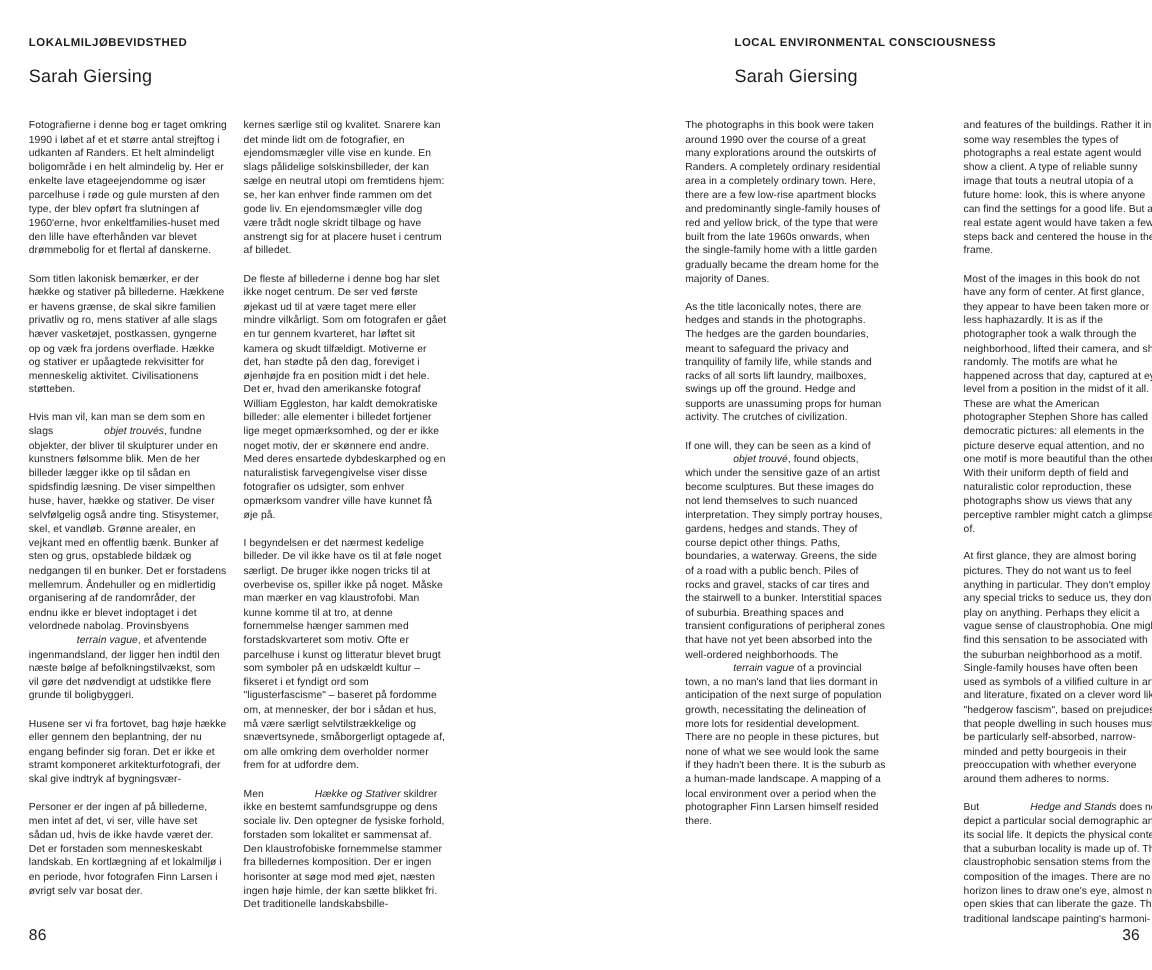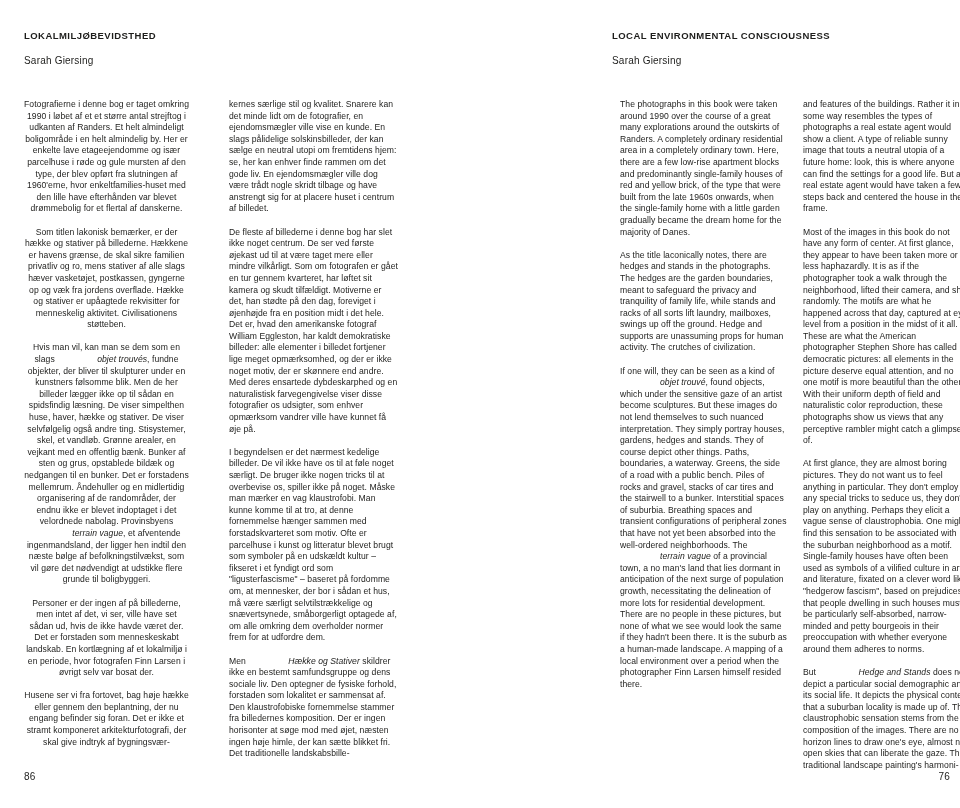--- a/index.html
+++ b/index.html
@@ -13,59 +13,59 @@
   }
   .spread { position: absolute; inset: 0; background: #ffffff; }
   .page-title {
     position: absolute; top: 30px;
     font-size: 9.5px; font-weight: 700;
     letter-spacing: 0.45px;
     margin: 0;
   }
   .author {
     position: absolute; top: 55px;
-    font-size: 10px; font-weight: 400;
+    font-size: 15px; font-weight: 400;
     letter-spacing: 0.2px;
   }
   .col {
     position: absolute; top: 99px;
     font-size: 8.6px; line-height: 11.6px;
     letter-spacing: 0.05px;
     text-align: left;
   }
   .col p { margin: 0 0 11.6px 0; }
   .col p:last-child { margin-bottom: 0; }
   .col i { font-style: italic; padding-left: 40px; }
-  .col-l1 { left: 24px;  width: 165px; text-align: center; }
-  .col-l2 { left: 229px; width: 169px; }
-  .col-r1 { left: 620px; width: 167px; }
+  .col-l1 { left: 24px;  width: 165px; }
+  .col-l2 { left: 203px; width: 169px; }
+  .col-r1 { left: 571px; width: 167px; }
   .col-r2 { left: 803px; width: 166px; }
   .title-left, .author-left  { left: 24px; }
   .title-right, .author-right { left: 612px; }
   .pagenum {
     position: absolute; top: 771px;
-    font-size: 10px; letter-spacing: 0.2px;
+    font-size: 13px; letter-spacing: 0.2px;
   }
   .pn-left  { left: 24px; }
   .pn-right { left: 784px; width: 166px; text-align: right; }
 </style>
 </head>
 <body>
 
 <div class="spread">
 
   <section>
     <h1 class="page-title title-left">LOKALMILJØBEVIDSTHED</h1>
     <div class="author author-left">Sarah Giersing</div>
     <div class="col col-l1">
         <p>Fotografierne i denne bog er taget omkring 1990 i løbet af et et større antal strejftog i udkanten af Randers. Et helt almindeligt boligområde i en helt almindelig by. Her er enkelte lave etageejendomme og især parcelhuse i røde og gule mursten af den type, der blev opført fra slutningen af 1960'erne, hvor enkeltfamilies-huset med den lille have efterhånden var blevet drømmebolig for et flertal af danskerne.</p>
         <p>Som titlen lakonisk bemærker, er der hække og stativer på billederne. Hækkene er havens grænse, de skal sikre familien privatliv og ro, mens stativer af alle slags hæver vasketøjet, postkassen, gyngerne op og væk fra jordens overflade. Hække og stativer er upåagtede rekvisitter for menneskelig aktivitet. Civilisationens støtteben.</p>
         <p>Hvis man vil, kan man se dem som en slags <i>objet trouvés</i>, fundne objekter, der bliver til skulpturer under en kunstners følsomme blik. Men de her billeder lægger ikke op til sådan en spidsfindig læsning. De viser simpelthen huse, haver, hække og stativer. De viser selvfølgelig også andre ting. Stisystemer, skel, et vandløb. Grønne arealer, en vejkant med en offentlig bænk. Bunker af sten og grus, opstablede bildæk og nedgangen til en bunker. Det er forstadens mellemrum. Åndehuller og en midlertidig organisering af de randområder, der endnu ikke er blevet indoptaget i det velordnede nabolag. Provinsbyens <i>terrain vague</i>, et afventende ingenmandsland, der ligger hen indtil den næste bølge af befolkningstilvækst, som vil gøre det nødvendigt at udstikke flere grunde til boligbyggeri.</p>
+        <p>Husene ser vi fra fortovet, bag høje hække eller gennem den beplantning, der nu engang befinder sig foran. Det er ikke et stramt komponeret arkitekturfotografi, der skal give indtryk af bygningsvær-</p>
         <p>Personer er der ingen af på billederne, men intet af det, vi ser, ville have set sådan ud, hvis de ikke havde været der. Det er forstaden som menneskeskabt landskab. En kortlægning af et lokalmiljø i en periode, hvor fotografen Finn Larsen i øvrigt selv var bosat der.</p>
-        <p>Husene ser vi fra fortovet, bag høje hække eller gennem den beplantning, der nu engang befinder sig foran. Det er ikke et stramt komponeret arkitekturfotografi, der skal give indtryk af bygningsvær-</p>
       </div>
     <div class="col col-l2">
         <p>kernes særlige stil og kvalitet. Snarere kan det minde lidt om de fotografier, en ejendomsmægler ville vise en kunde. En slags pålidelige solskinsbilleder, der kan sælge en neutral utopi om fremtidens hjem: se, her kan enhver finde rammen om det gode liv. En ejendomsmægler ville dog være trådt nogle skridt tilbage og have anstrengt sig for at placere huset i centrum af billedet.</p>
         <p>De fleste af billederne i denne bog har slet ikke noget centrum. De ser ved første øjekast ud til at være taget mere eller mindre vilkårligt. Som om fotografen er gået en tur gennem kvarteret, har løftet sit kamera og skudt tilfældigt. Motiverne er det, han stødte på den dag, foreviget i øjenhøjde fra en position midt i det hele. Det er, hvad den amerikanske fotograf William Eggleston, har kaldt demokratiske billeder: alle elementer i billedet fortjener lige meget opmærksomhed, og der er ikke noget motiv, der er skønnere end andre. Med deres ensartede dybdeskarphed og en naturalistisk farvegengivelse viser disse fotografier os udsigter, som enhver opmærksom vandrer ville have kunnet få øje på.</p>
         <p>I begyndelsen er det nærmest kedelige billeder. De vil ikke have os til at føle noget særligt. De bruger ikke nogen tricks til at overbevise os, spiller ikke på noget. Måske man mærker en vag klaustrofobi. Man kunne komme til at tro, at denne fornemmelse hænger sammen med forstadskvarteret som motiv. Ofte er parcelhuse i kunst og litteratur blevet brugt som symboler på en udskældt kultur – fikseret i et fyndigt ord som "ligusterfascisme" – baseret på fordomme om, at mennesker, der bor i sådan et hus, må være særligt selvtilstrækkelige og snævertsynede, småborgerligt optagede af, om alle omkring dem overholder normer frem for at udfordre dem.</p>
         <p>Men <i>Hække og Stativer</i> skildrer ikke en bestemt samfundsgruppe og dens sociale liv. Den optegner de fysiske forhold, forstaden som lokalitet er sammensat af. Den klaustrofobiske fornemmelse stammer fra billedernes komposition. Der er ingen horisonter at søge mod med øjet, næsten ingen høje himle, der kan sætte blikket fri. Det traditionelle landskabsbille-</p>
       </div>
     <div class="pagenum pn-left">86</div>
   </section>
 
@@ -76,16 +76,16 @@
         <p>The photographs in this book were taken around 1990 over the course of a great many explorations around the outskirts of Randers. A completely ordinary residential area in a completely ordinary town. Here, there are a few low-rise apartment blocks and predominantly single-family houses of red and yellow brick, of the type that were built from the late 1960s onwards, when the single-family home with a little garden gradually became the dream home for the majority of Danes.</p>
         <p>As the title laconically notes, there are hedges and stands in the photographs. The hedges are the garden boundaries, meant to safeguard the privacy and tranquility of family life, while stands and racks of all sorts lift laundry, mailboxes, swings up off the ground. Hedge and supports are unassuming props for human activity.  The crutches of civilization.</p>
         <p>If one will, they can be seen as a kind of <i>objet trouvé</i>, found objects, which under the sensitive gaze of an artist become sculptures. But these images do not lend themselves to such nuanced interpretation. They simply portray houses, gardens, hedges and stands. They of course depict other things. Paths, boundaries, a waterway. Greens, the side of a road with a public bench. Piles of rocks and gravel, stacks of car tires and the stairwell to a bunker. Interstitial spaces of suburbia. Breathing spaces and transient configurations of peripheral zones that have not yet been absorbed into the well-ordered neighborhoods. The <i>terrain vague</i> of a provincial town, a no man's land that lies dormant in anticipation of the next surge of population growth, necessitating the delineation of more lots for residential development. There are no people in these pictures, but none of what we see would look the same if they hadn't been there. It is the suburb as a human-made landscape. A mapping of a local environment over a period when the photographer Finn Larsen himself resided there.</p>
       </div>
     <div class="col col-r2">
         <p>and features of the buildings. Rather it in some way resembles the types of photographs a real estate agent would show a client. A type of reliable sunny image that touts a neutral utopia of a future home: look, this is where anyone can find the settings for a good life. But a real estate agent would have taken a few steps back and centered the house in the frame.</p>
         <p>Most of the images in this book do not have any form of center. At first glance, they appear to have been taken more or less haphazardly. It is as if the photographer took a walk through the neighborhood, lifted their camera, and shot randomly. The motifs are what he happened across that day, captured at eye level from a position in the midst of it all. These are what the American photographer Stephen Shore has called democratic pictures: all elements in the picture deserve equal attention, and no one motif is more beautiful than the other. With their uniform depth of field and naturalistic color reproduction, these photographs show us views that any perceptive rambler might catch a glimpse of.</p>
         <p>At first glance, they are almost boring pictures. They do not want us to feel anything in particular. They don't employ any special tricks to seduce us, they don't play on anything. Perhaps they elicit a vague sense of claustrophobia. One might find this sensation to be associated with the suburban neighborhood as a motif. Single-family houses have often been used as symbols of a vilified culture in art and literature, fixated on a clever word like "hedgerow fascism", based on prejudices that people dwelling in such houses must be particularly self-absorbed, narrow-minded and petty bourgeois in their preoccupation with whether everyone around them adheres to norms.</p>
         <p>But <i>Hedge and Stands</i> does not depict a particular social demographic and its social life. It depicts the physical context that a suburban locality is made up of. The claustrophobic sensation stems from the composition of the images. There are no horizon lines to draw one's eye, almost no open skies that can liberate the gaze. The traditional landscape painting's harmoni-</p>
       </div>
-    <div class="pagenum pn-right">76</div>
+    <div class="pagenum pn-right">36</div>
   </section>
 
 </div>
 
 </body></html>

